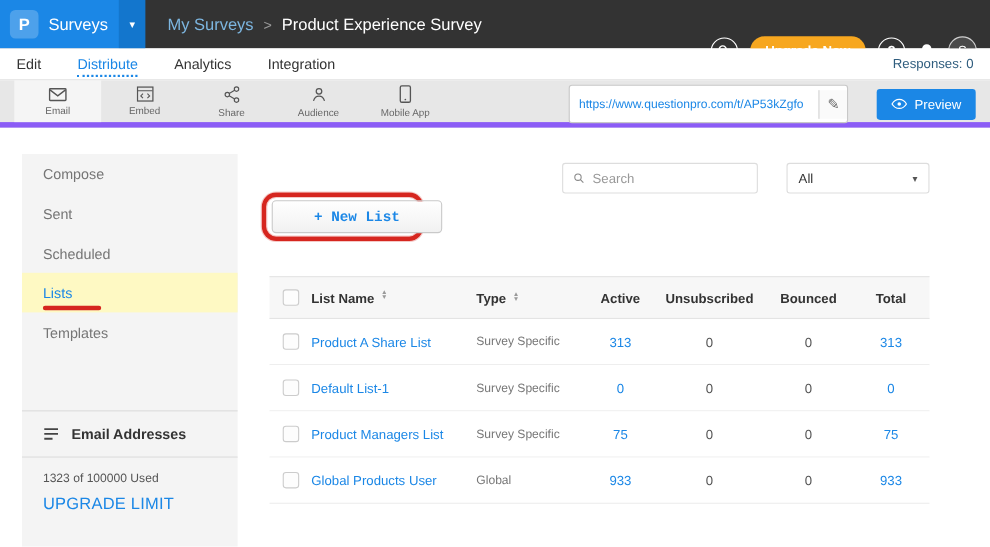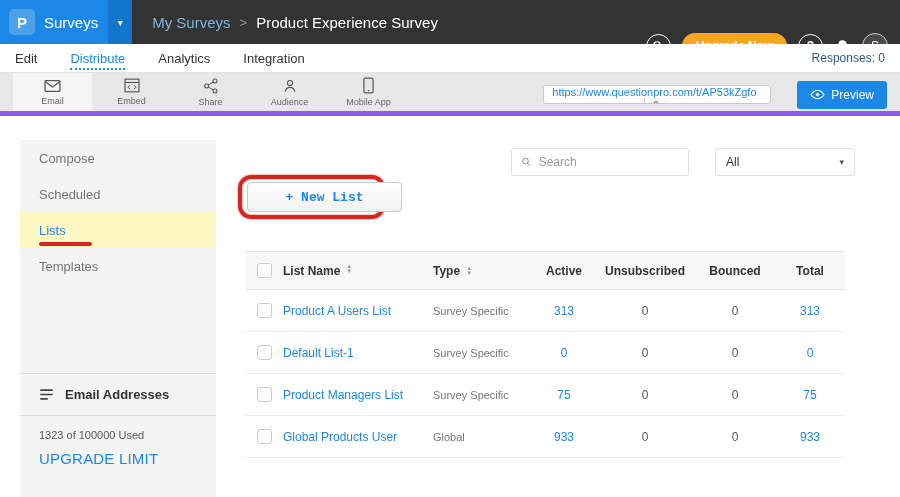--- a/index.html
+++ b/index.html
@@ -27,39 +27,39 @@
   .tabs-row { position:absolute; top:44px; left:0; right:0; height:29px; background:#fff; display:flex; align-items:center; padding:0 15px; gap:33px; border-bottom:1px solid #e3e3e3; }
   .tab { font-size:13px; color:#333; cursor:pointer; }
   .tab.active span { color:#1b87e6; border-bottom:2px dotted #1b87e6; padding-bottom:2px; }
   .responses { margin-left:auto; font-size:12px; color:#2f5d7e; }
   
   .toolbar { position:absolute; top:73px; left:0; right:0; height:43px; background:#e7e7e7; border-bottom:5px solid #8b5cf6; display:flex; align-items:stretch; padding-left:13px; }
   .tool { width:79px; display:flex; flex-direction:column; align-items:center; justify-content:center; gap:3px; cursor:pointer; }
   .tool.active { background:#f5f5f5; }
   .tool-label { font-size:9px; color:#666; }
   .toolbar-right { position:absolute; right:13px; top:73px; height:43px; display:flex; align-items:center; gap:26px; }
-  .url-wrap { display:flex; align-items:center; height:19px; background:#fff; border:1px solid #c8c8c8; border-radius:3px; overflow:hidden;flex-direction:column; }
+  .url-wrap { display:flex; align-items:center; height:35px; background:#fff; border:1px solid #c8c8c8; border-radius:3px; overflow:hidden; }
   .url-input { border:none; outline:none; width:226px; font-size:11px; color:#1b87e6; padding:0 8px; font-family:inherit; }
   .pencil-btn { width:26px; height:26px; border-left:1px solid #d2d2d2; background:#fafafa; display:flex; align-items:center; justify-content:center; color:#666; font-size:13px; cursor:pointer; }
   .preview-btn { display:flex; align-items:center; gap:6px; background:#1b87e6; color:#fff; border:none; border-radius:3px; height:28px; padding:0 13px; font-size:12px; cursor:pointer; font-family:inherit; }
   
   .sidebar { position:absolute; left:20px; top:140px; width:196px; bottom:0; background:#f4f4f4; }
   .side-item { height:36px; display:flex; align-items:center; padding-left:19px; font-size:13px; color:#757575; position:relative; cursor:pointer; }
   .side-item.active { background:#fef9c3; color:#1b87e6; }
   .lists-underline { position:absolute; left:19px; bottom:2px; width:53px; height:4px; background:#d6261f; border-radius:2px; }
   .email-box { position:absolute; top:233px; left:0; right:0; border-top:1px solid #dcdcdc; }
   .email-head { display:flex; align-items:center; gap:11px; padding:13px 0 13px 19px; border-bottom:1px solid #dcdcdc; }
   .email-title { font-size:13px; font-weight:bold; color:#333; }
   .usage { padding:13px 0 0 19px; font-size:11px; color:#555; }
   .upgrade-link { padding:9px 0 0 19px; font-size:15px; color:#1b87e6; cursor:pointer; letter-spacing:.2px; }
   
   .search-box { position:absolute; left:511px; top:148px; width:178px; height:28px; border:1px solid #ddd; border-radius:3px; background:#fff; display:flex; align-items:center; padding:0 9px; gap:7px; }
   .search-box input { border:none; outline:none; width:100%; font-size:12px; color:#333; font-family:inherit; background:transparent; }
   .search-box input::placeholder { color:#999; }
-  .filter-dd { position:absolute; left:715px; top:148px; width:140px; height:28px; border:1px solid #ddd; border-radius:3px; background:#fff; display:flex; align-items:center; padding:0 10px; font-size:12px; color:#333; cursor:pointer; }
+  .filter-dd { position:absolute; left:715px; top:148px; width:130px; height:28px; border:1px solid #ddd; border-radius:3px; background:#fff; display:flex; align-items:center; padding:0 10px; font-size:12px; color:#333; cursor:pointer; }
   .dd-caret { margin-left:auto; font-size:9px; color:#555; }
   .annotation-ring { position:absolute; left:238px; top:175px; width:147px; height:44px; border:4px solid #d6261f; border-radius:13px; box-shadow:0 0 0 1px rgba(214,38,31,.25), inset 0 0 0 1px rgba(214,38,31,.25); pointer-events:none; }
   .new-list-btn { position:absolute; left:247px; top:182px; width:155px; height:30px; background:linear-gradient(#ffffff,#f1f1f1); border:1px solid #c9c9c9; border-radius:4px; color:#1b87e6; font-size:13px; font-weight:bold; display:flex; align-items:center; justify-content:center; cursor:pointer; font-family:Liberation Mono, monospace; }
   
   .table { position:absolute; left:245px; top:251px; width:600px; }
   .thead { display:flex; align-items:center; height:39px; background:#f7f7f7; border-top:1px solid #e4e4e4; border-bottom:1px solid #e4e4e4; }
   .trow { display:flex; align-items:center; height:42px; border-bottom:1px solid #ededed; background:#fff; }
   .col-check { width:38px; display:flex; justify-content:center; }
   .col-name { width:150px; display:flex; align-items:flex-start; gap:6px; }
   .col-type { width:100px; display:flex; align-items:center; gap:6px; }
@@ -169,20 +169,23 @@
       </svg>
     <span>Preview</span>
   </button>
 </div>
 
 <div class="sidebar">
   <div class="side-item">
       <span>Compose</span>
     </div>
   <div class="side-item">
+      <span>Sent</span>
+    </div>
+  <div class="side-item">
       <span>Scheduled</span>
     </div>
   <div class="side-item active">
     <span>Lists</span>
     <div class="lists-underline"></div>
   </div>
   <div class="side-item">
       <span>Templates</span>
     </div>
   <div class="email-box">
@@ -243,21 +246,21 @@
     <div class="col-total">
         <span class="th">Total</span>
       </div>
   </div>
 
   <div class="trow">
     <div class="col-check">
         <div class="cb"></div>
       </div>
     <div class="col-name">
-        <span class="cell-name">Product A Users List</span>
+        <span class="cell-name">Product A Share List</span>
       </div>
     <div class="col-type">
         <span class="cell-type">Survey Specific</span>
       </div>
     <div class="col-active">
         <span class="num-blue">313</span>
       </div>
     <div class="col-unsub">
         <span class="num">0</span>
       </div>

